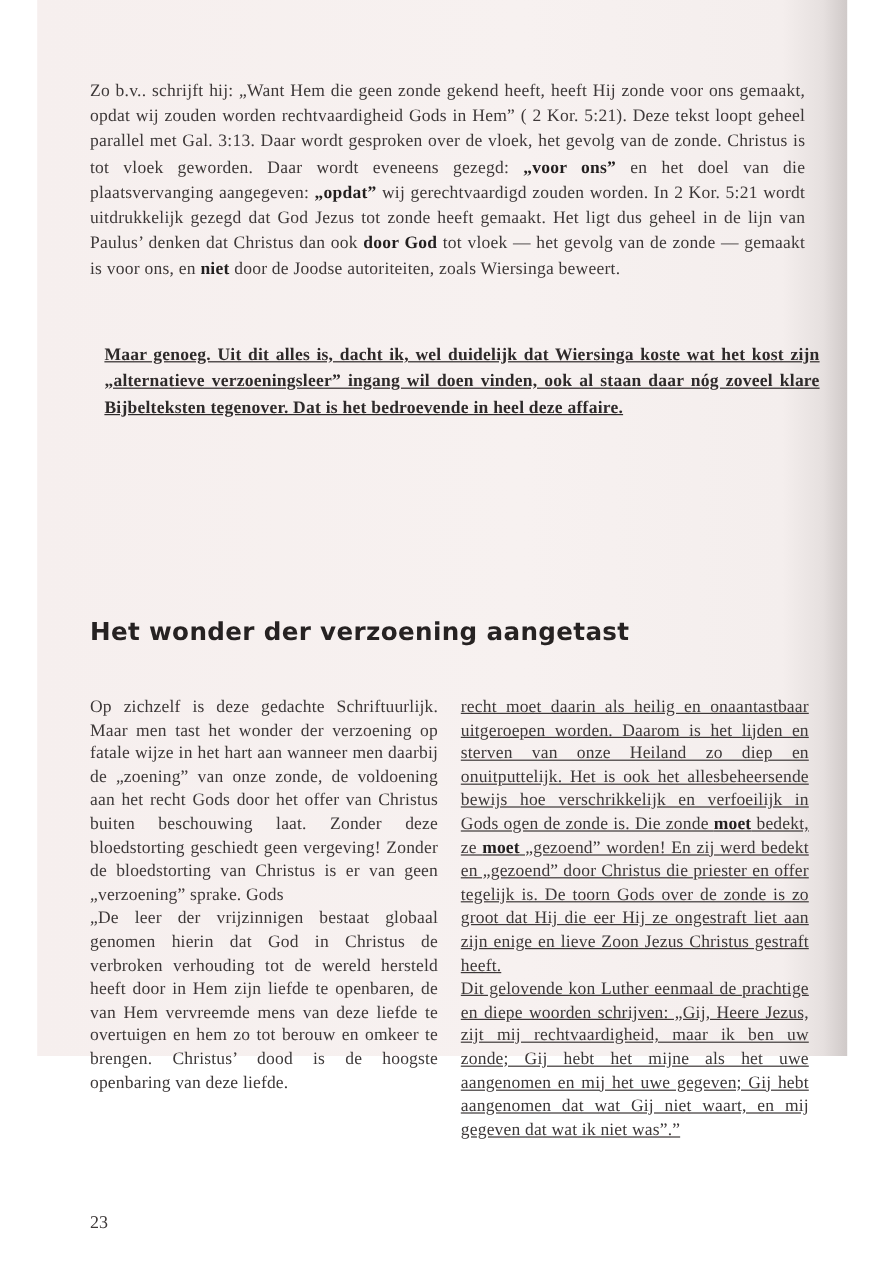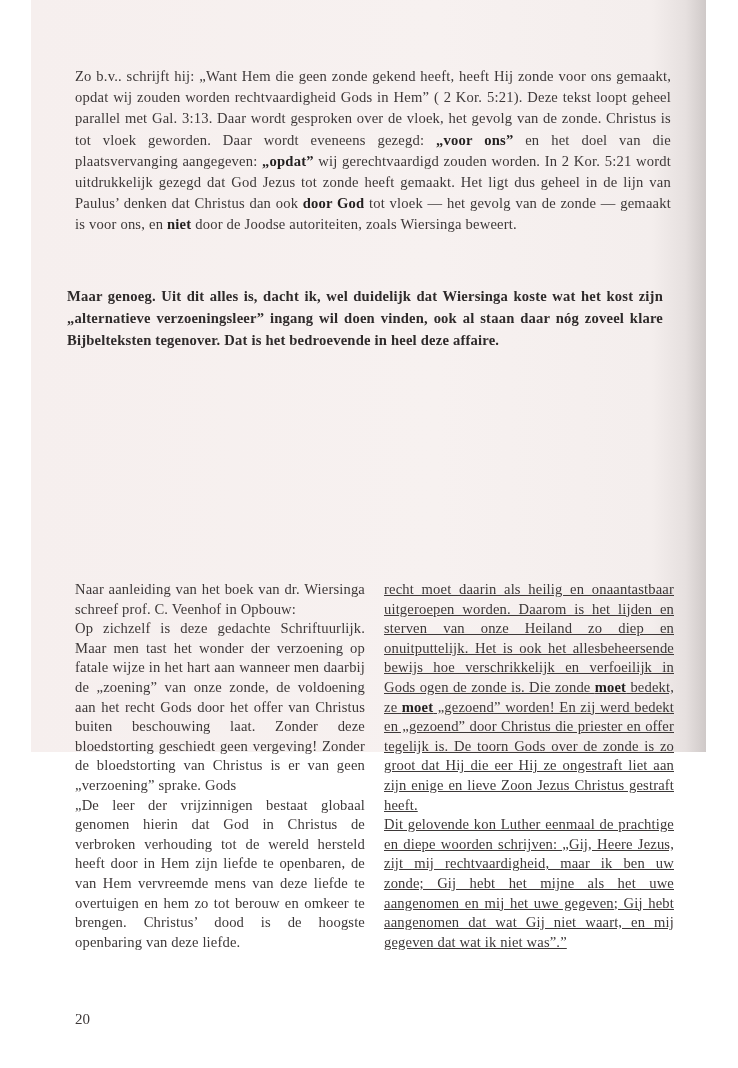--- a/index.html
+++ b/index.html
@@ -1,31 +1,31 @@
 <!DOCTYPE html>
 <html><head>
 <meta charset="utf-8">
 <style>
   html, body { margin: 0; padding: 0; }
   body {
     width: 738px; height: 1068px; background: #ffffff; position: relative; overflow: hidden;
   }
   .page {
-    position: absolute; left: 31px; top: 0; width: 675px; height: 752px;
+    position: absolute; left: 31px; top: 0; width: 675px; height: 880px;
     background: linear-gradient(to right, #f6efee 0%, #f7f1f0 60%, #f4eeed 92%, #e6e0df 97%, #cfc9c8 100%);
   }
   .p1 {
     position: absolute; left: 44px; top: 66px; width: 596px;
     font-family: "Liberation Serif", serif; font-size: 14.6px; line-height: 21.2px;
     text-align: justify; color: #3d3838; letter-spacing: 0.2px;
   }
   .p2 {
-    position: absolute; left: 36px; top: 285px; width: 596px;
+    position: absolute; left: 56px; top: 285px; width: 596px;
     font-family: "Liberation Serif", serif; font-size: 14.6px; line-height: 22px;
-    text-align: justify; color: #2e2a2a; font-weight: bold; letter-spacing: 0.2px;
+    text-align: justify; color: #2e2a2a; font-weight: bold; letter-spacing: 0.2px; text-decoration: underline;
   }
   .heading {
     position: absolute; left: 44px; top: 514px;
     font-family: "DejaVu Sans", sans-serif; font-weight: bold; font-size: 20.5px;
     color: #262222; letter-spacing: 0.3px;
   }
   .col {
     position: absolute; top: 580px; width: 290px;
     font-family: "Liberation Serif", serif; font-size: 14.6px; line-height: 19.6px;
     text-align: justify; color: #3d3838; letter-spacing: 0.15px;
@@ -38,26 +38,26 @@
     position: absolute; left: 44px; top: 1011px;
     font-family: "Liberation Serif", serif; font-size: 15px; color: #3d3838;
   }
 </style>
 </head>
 <body>
 
 <div class="page">
   <div class="p1" id="p1"><span>Zo b.v.. schrijft hij: „Want Hem die geen zonde gekend heeft, heeft Hij zonde voor ons gemaakt, opdat wij zouden worden rechtvaardigheid Gods in Hem” ( 2 Kor. 5:21). Deze tekst loopt geheel parallel met Gal. 3:13. Daar wordt gesproken over de vloek, het gevolg van de zonde. Christus is tot vloek geworden. Daar wordt eveneens gezegd: </span><b>„voor ons”</b><span> en het doel van die plaatsvervanging aangegeven: </span><b>„opdat”</b><span> wij gerechtvaardigd zouden worden. In 2 Kor. 5:21 wordt uitdrukkelijk gezegd dat God Jezus tot zonde heeft gemaakt. Het ligt dus geheel in de lijn van Paulus’ denken dat Christus dan ook </span><b>door God</b><span> tot vloek — het gevolg van de zonde — gemaakt is voor ons, en </span><b>niet</b><span> door de Joodse autoriteiten, zoals Wiersinga beweert.</span></div>
   <div class="p2">Maar genoeg. Uit dit alles is, dacht ik, wel duidelijk dat Wiersinga koste wat het kost zijn „alternatieve verzoeningsleer” ingang wil doen vinden, ook al staan daar nóg zoveel klare Bijbelteksten tegenover. Dat is het bedroevende in heel deze affaire.</div>
+  <div class="heading">Het wonder der verzoening aangetast</div>
 
   <div class="col left">
-    <p>Naar aanleiding van het boek van dr. Wiersinga schreef prof. C. Veenhof in Opbouw:</p>
     <p>Op zichzelf is deze gedachte Schriftuurlijk. Maar men tast het wonder der verzoening op fatale wijze in het hart aan wanneer men daarbij de „zoening” van onze zonde, de voldoening aan het recht Gods door het offer van Christus buiten beschouwing laat. Zonder deze bloedstorting geschiedt geen vergeving! Zonder de bloedstorting van Christus is er van geen „verzoening” sprake. Gods</p>
     <p>„De leer der vrijzinnigen bestaat globaal genomen hierin dat God in Christus de verbroken verhouding tot de wereld hersteld heeft door in Hem zijn liefde te openbaren, de van Hem vervreemde mens van deze liefde te overtuigen en hem zo tot berouw en omkeer te brengen. Christus’ dood is de hoogste openbaring van deze liefde.</p>
   </div>
 
   <div class="col right">
     <p id="rp1"><span>recht moet daarin als heilig en onaantastbaar uitgeroepen worden. Daarom is het lijden en sterven van onze Heiland zo diep en onuitputtelijk. Het is ook het allesbeheersende bewijs hoe verschrikkelijk en verfoeilijk in Gods ogen de zonde is. Die zonde </span><b>moet</b><span> bedekt, ze </span><b>moet</b><span> „gezoend” worden! En zij werd bedekt en „gezoend” door Christus die priester en offer tegelijk is. De toorn Gods over de zonde is zo groot dat Hij die eer Hij ze ongestraft liet aan zijn enige en lieve Zoon Jezus Christus gestraft heeft.</span></p>
     <p>Dit gelovende kon Luther eenmaal de prachtige en diepe woorden schrijven: „Gij, Heere Jezus, zijt mij rechtvaardigheid, maar ik ben uw zonde; Gij hebt het mijne als het uwe aangenomen en mij het uwe gegeven; Gij hebt aangenomen dat wat Gij niet waart, en mij gegeven dat wat ik niet was”.”</p>
   </div>
 
-  <div class="pagenum">20</div>
+  <div class="pagenum">23</div>
 </div>
 
 </body></html>

